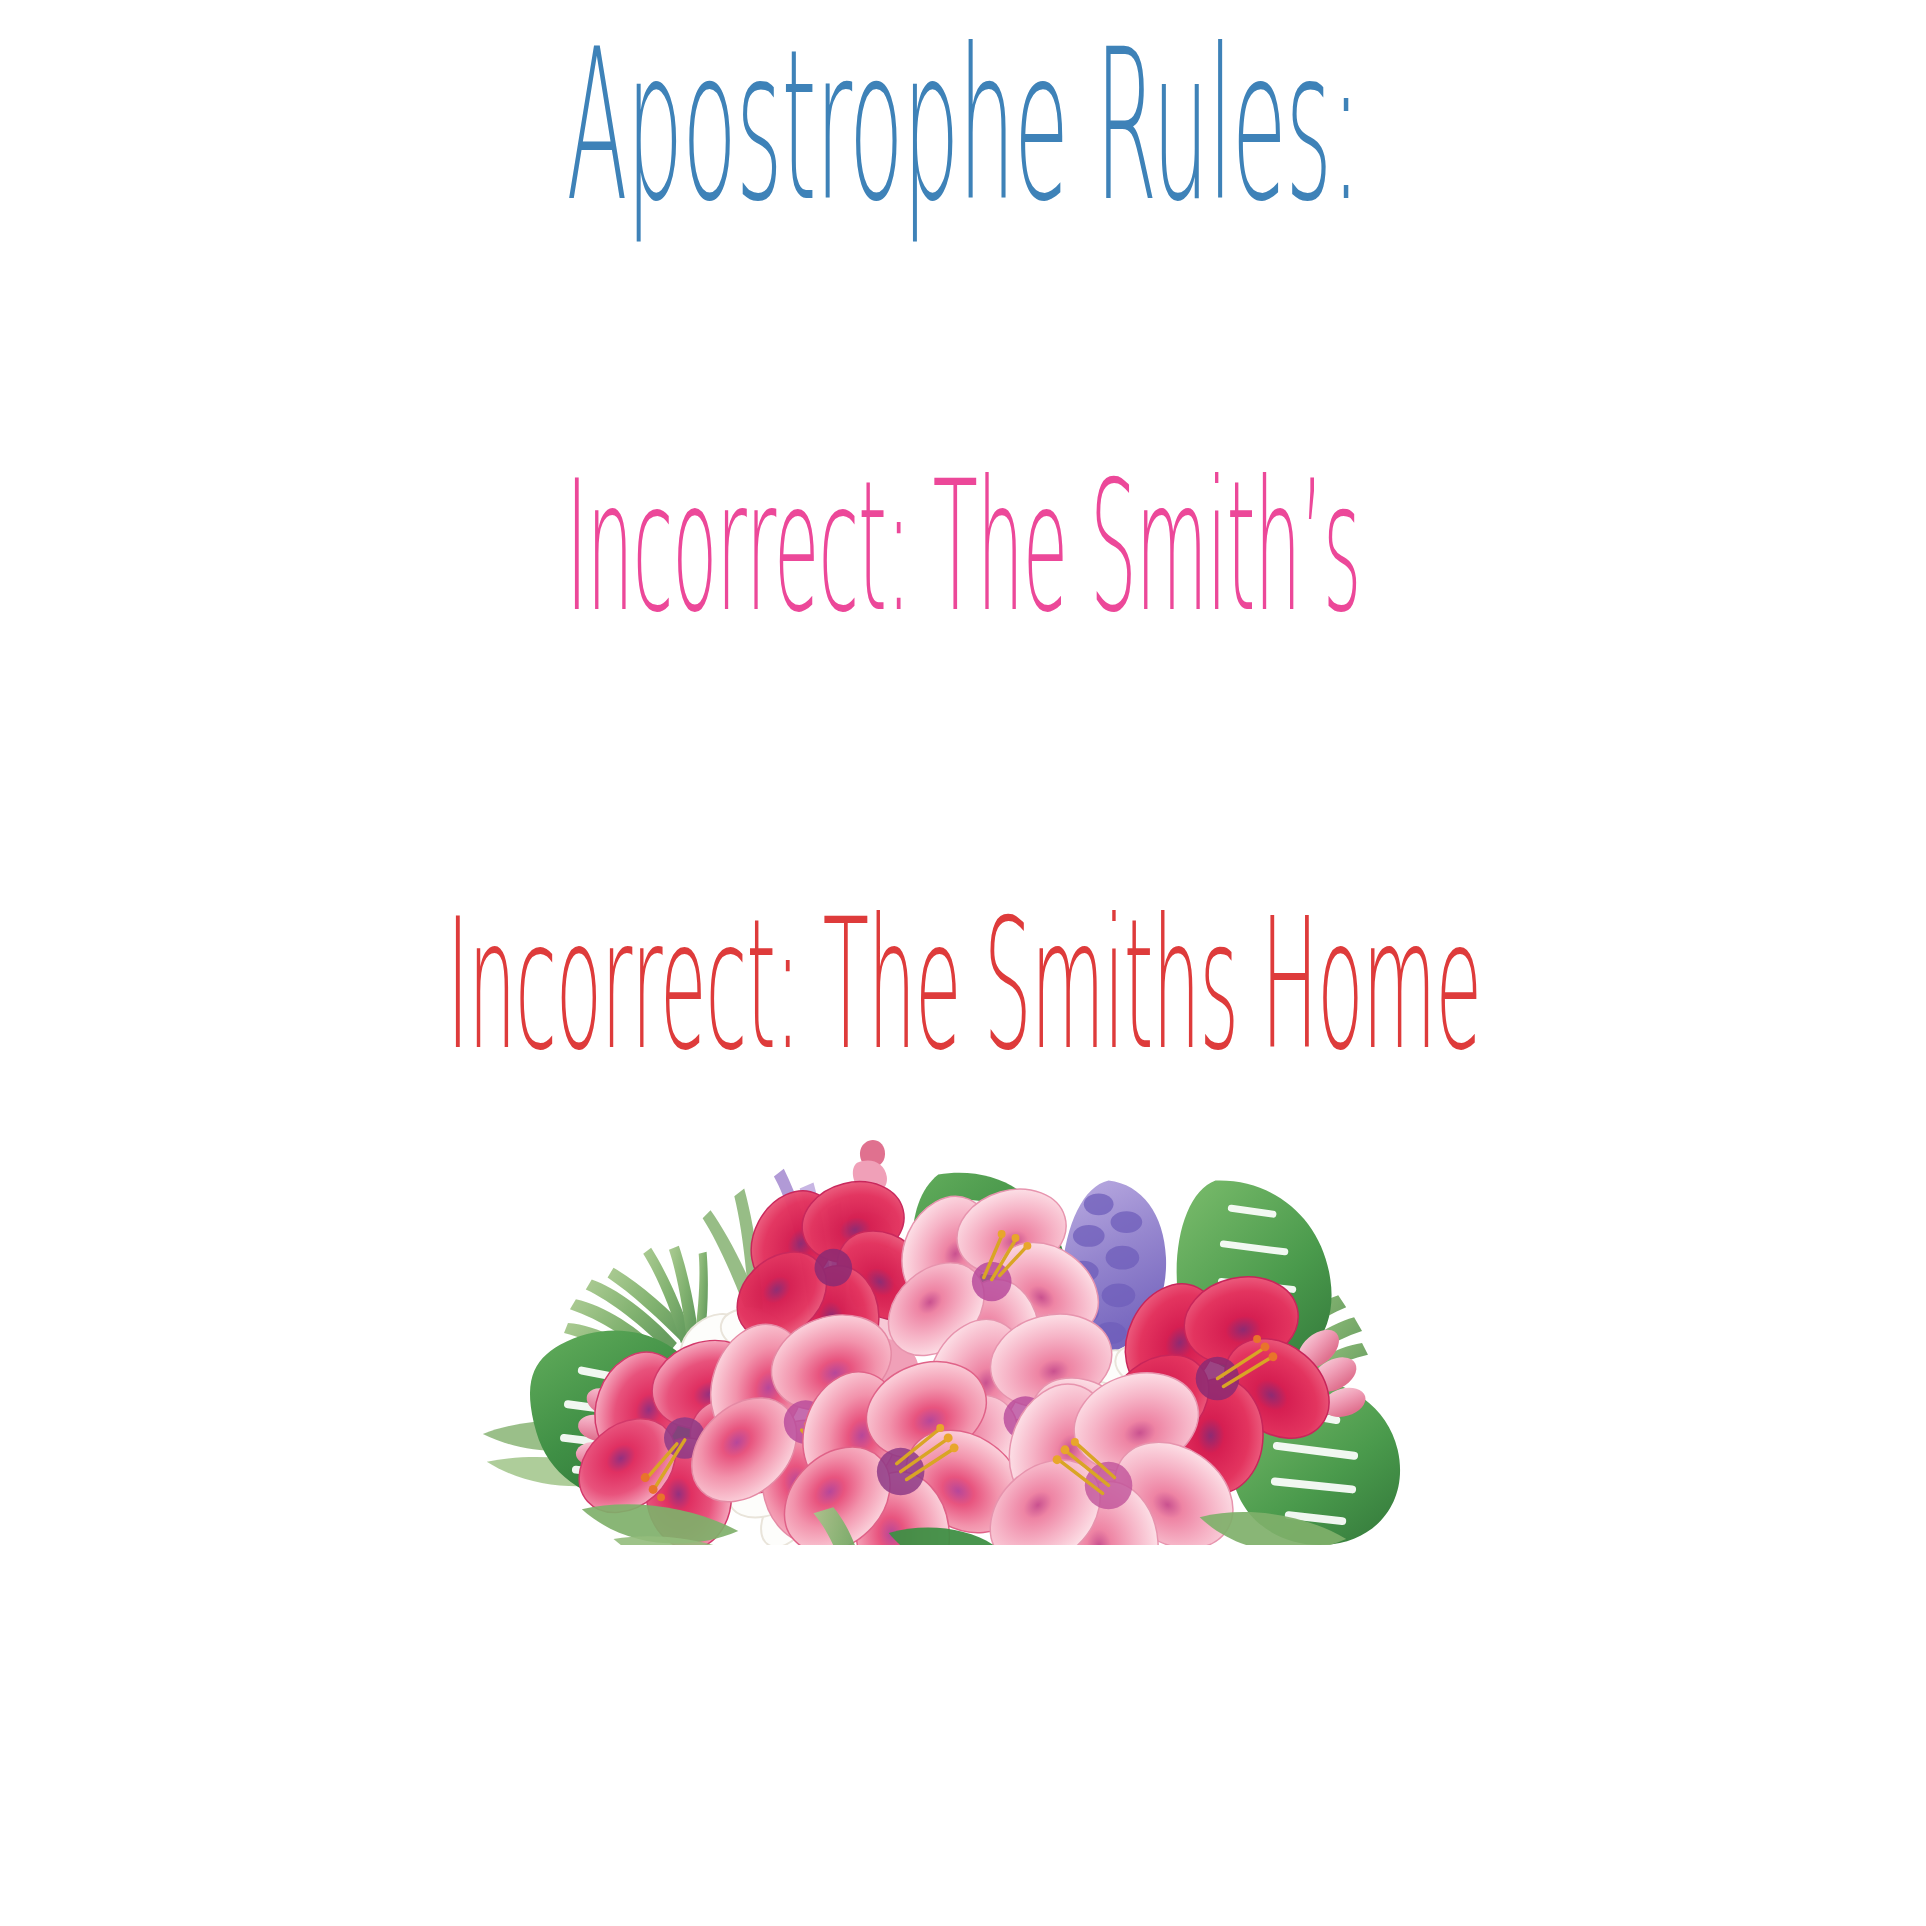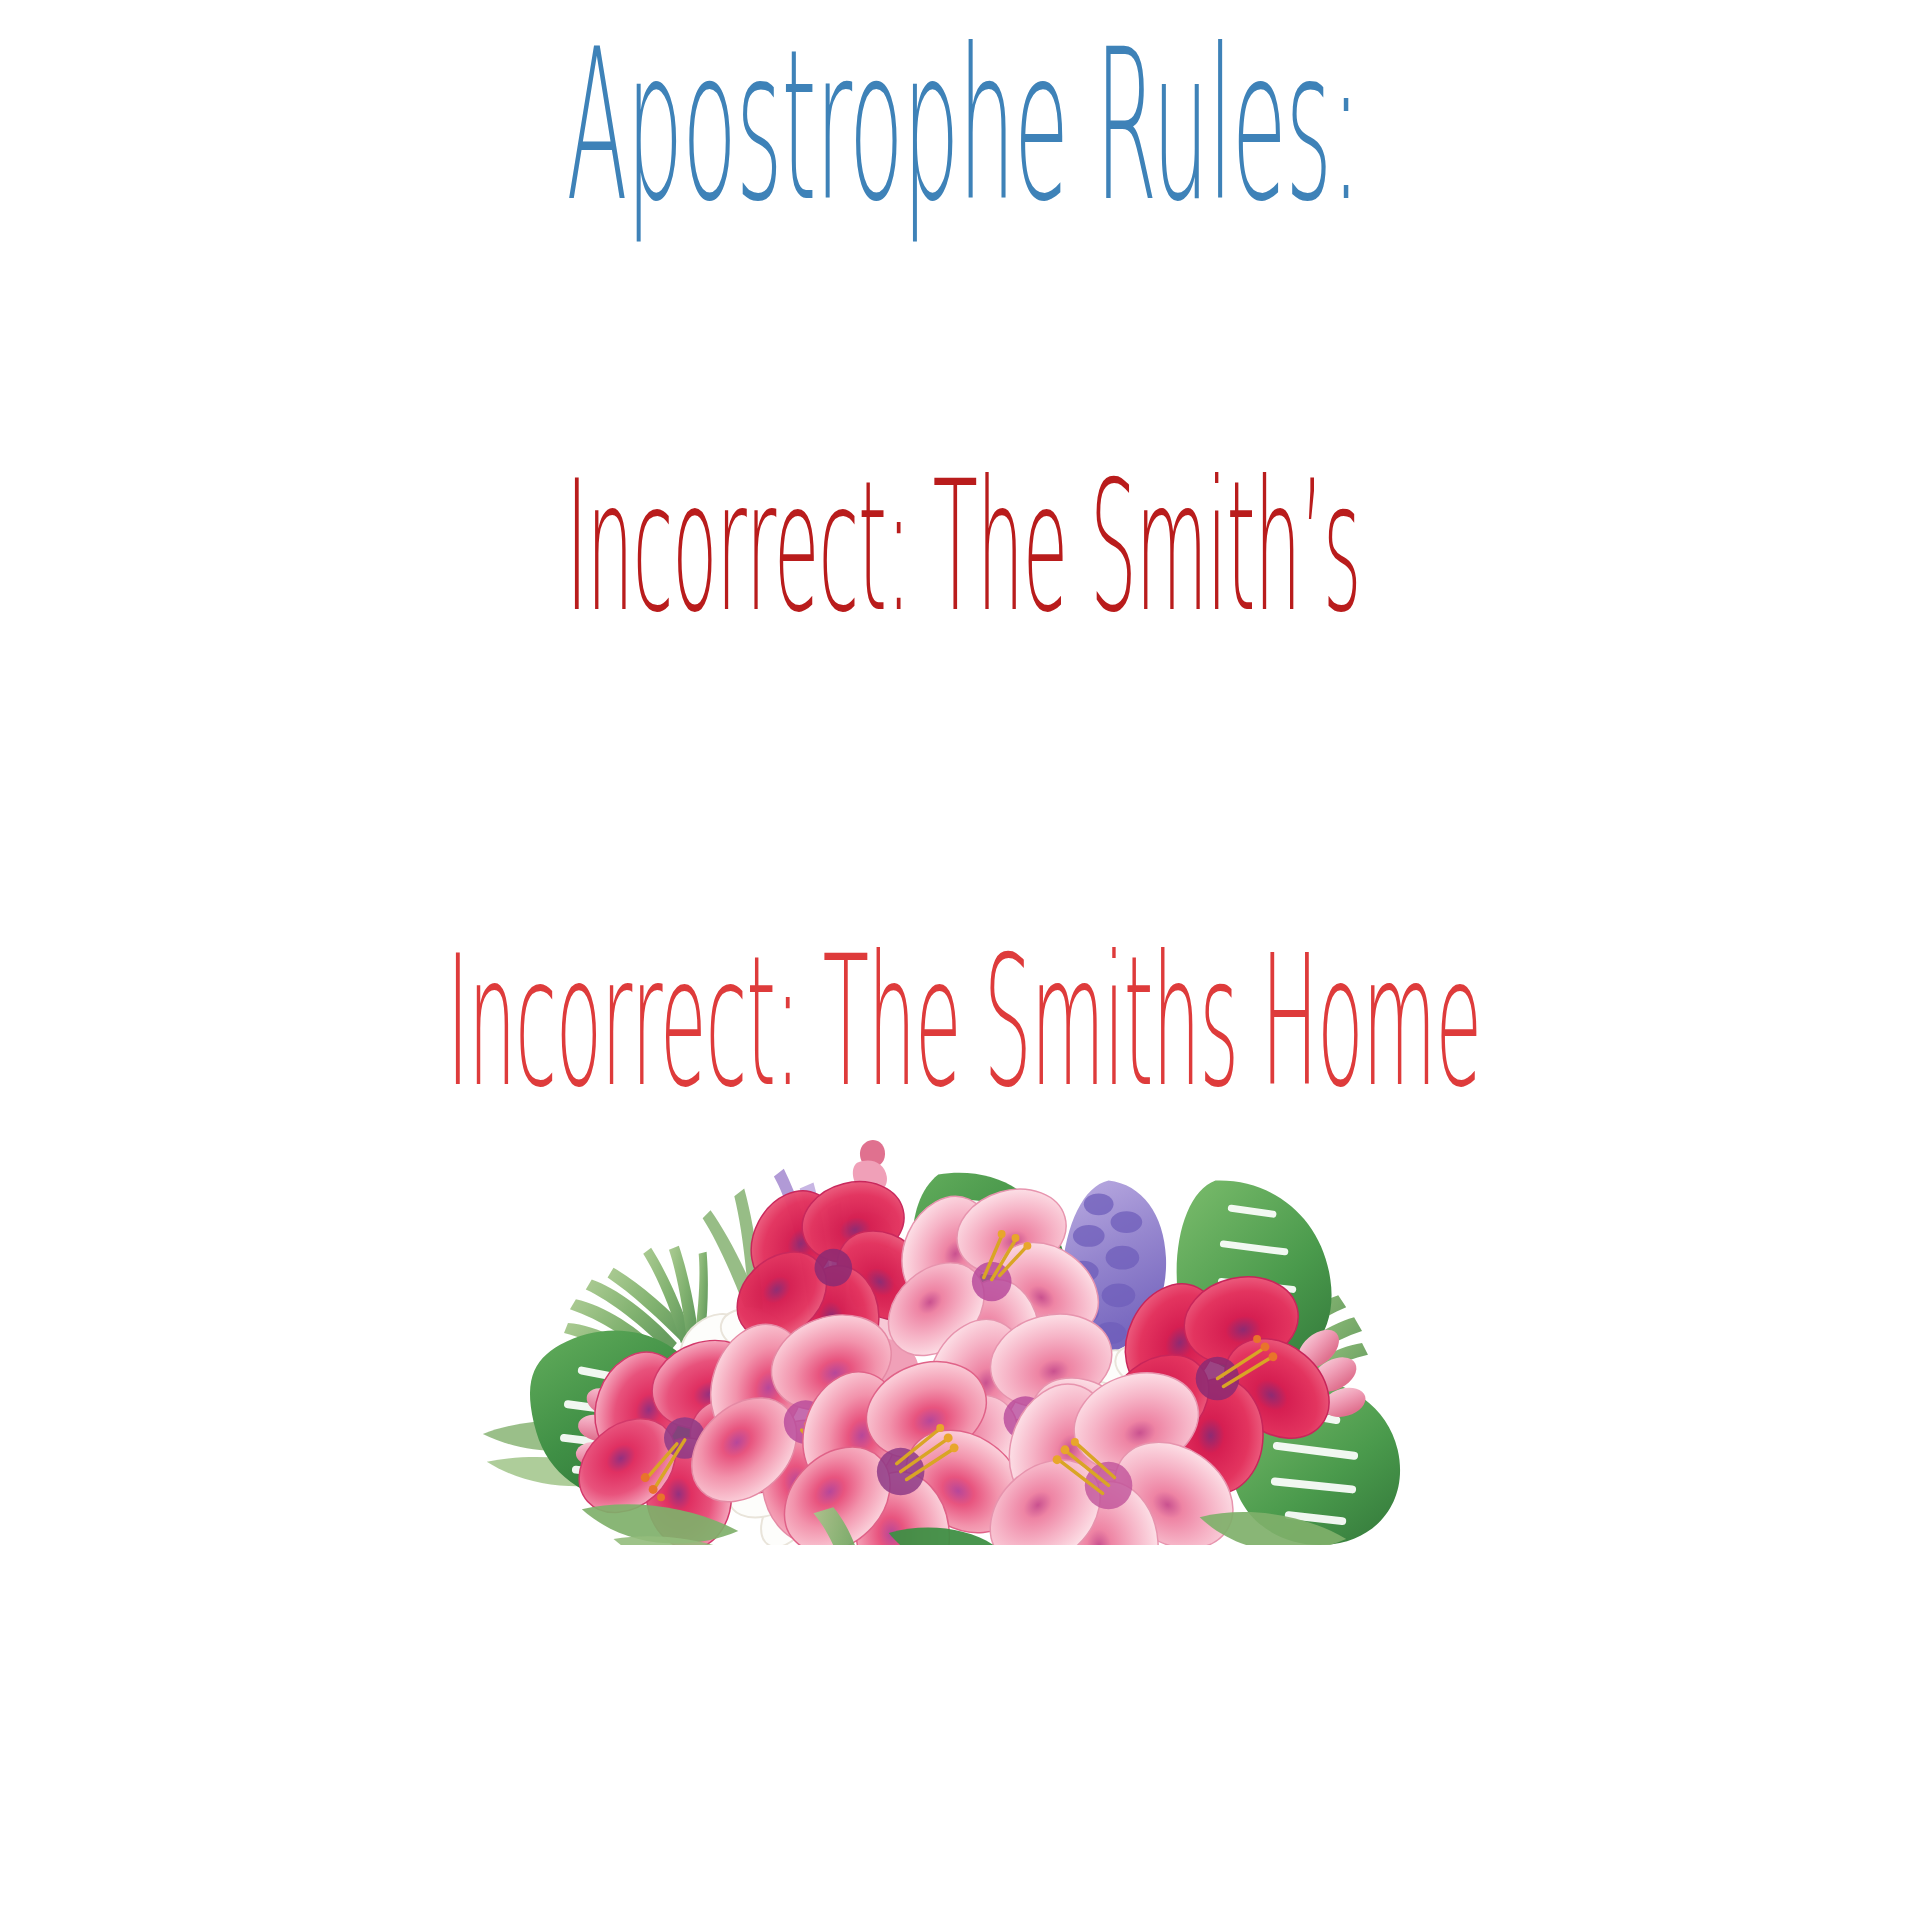--- a/index.html
+++ b/index.html
@@ -31,23 +31,23 @@
     transform-origin: 50% 50%;
   }
   .squish {
     display: inline-block;
     transform: scaleX(0.60) scaleY(1.46);
     transform-origin: 50% 50%;
   }
 
   .title      { top: 51px;   font-size: 149px; color: #3e82b8; }
   .l-correct1 { top: 335px;  font-size: 123px; color: #4ca524; }
-  .l-wrong1   { top: 485px;  font-size: 123px; color: #b91c1c; }
+  .l-wrong1   { top: 485px;  font-size: 123px; color: #ec4899; }
   .l-correct2 { top: 772px;  font-size: 123px; color: #4ca524; }
-  .l-wrong2   { top: 960px;  font-size: 123px; color: #de3b3b; }
+  .l-wrong2   { top: 923px;  font-size: 123px; color: #de3b3b; }
 
   .l-correct2 .squish,
   .l-wrong2   .squish { transform: scaleX(0.615) scaleY(1.46); }
   .title .squish      { transform: scaleX(0.60) scaleY(1.40); }
 
   
   #bouquet {
     position: absolute;
     left: 465px;
     top: 1119px;

